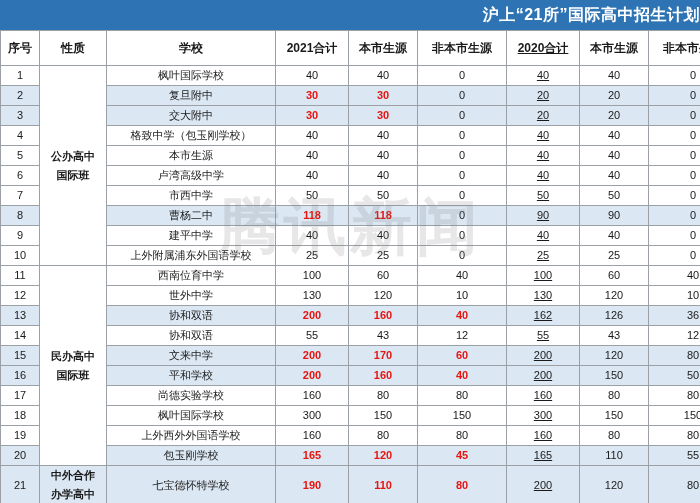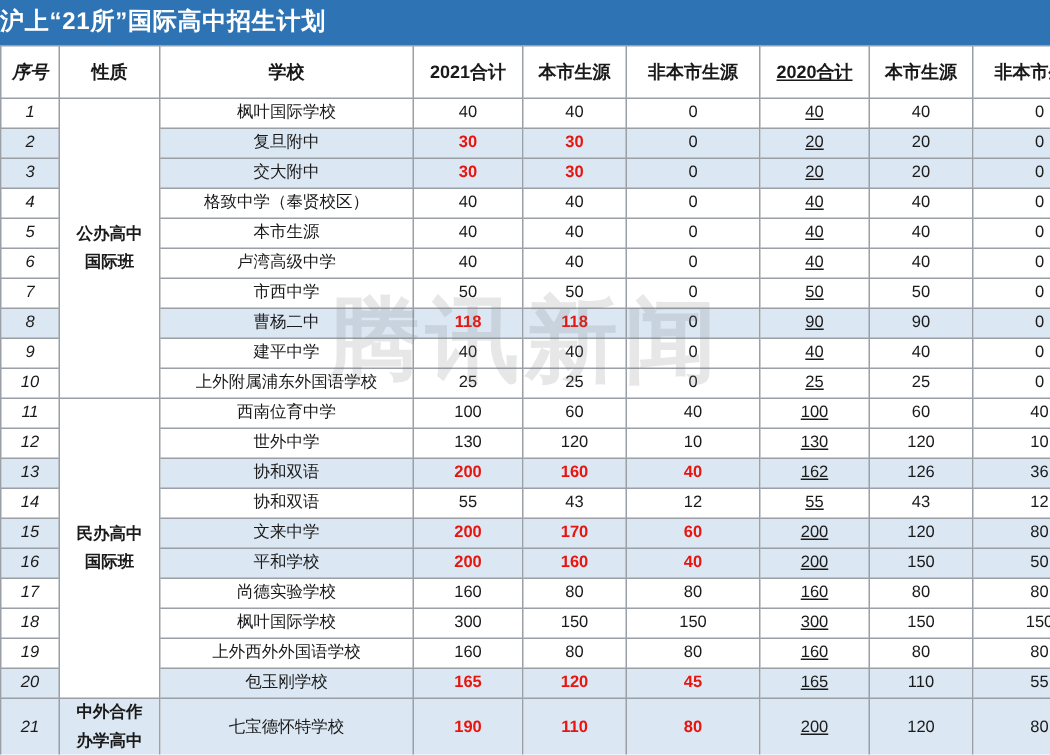--- a/index.html
+++ b/index.html
@@ -18,21 +18,21 @@
     position: relative;
     width: 700px;
     height: 503px;
     box-sizing: border-box;
   }
   .title-bar {
     background: #2e74b5;
     color: #ffffff;
     height: 30px;
     line-height: 30px;
-    text-align: left;
+    text-align: right;
     font-size: 16px;
     font-weight: bold;
     letter-spacing: 0.5px;
   }
   .watermark {
     position: absolute;
     top: 185px;
     left: 50px;
     width: 600px;
     text-align: center;
@@ -81,21 +81,21 @@
     font-weight: bold;
   }
   tr.shaded td {
     background: #dbe7f3;
   }
   .hl {
     color: #e8150f;
     font-weight: bold;
     margin-top: 19px;
   }
-  .col-0 { width: 38px; font-style: italic; }
+  .col-0 { width: 38px; }
   .col-1 { width: 66px; }
   .col-2 { width: 168px; }
   .col-3 { width: 72px; }
   .col-4 { width: 68px; }
   .col-5 { width: 88px; }
   .col-6 { width: 72px; text-decoration: underline; }
   .col-7 { width: 68px; }
   .col-8 { width: 88px; }
 </style>
 </head>
@@ -148,21 +148,21 @@
           <td class="col-2 school">交大附中</td>
           <td class="col-3"><span class="hl">30</span></td>
           <td class="col-4"><span class="hl">30</span></td>
           <td class="col-5">0</td>
           <td class="col-6">20</td>
           <td class="col-7">20</td>
           <td class="col-8">0</td>
         </tr>
         <tr>
           <td class="col-0">4</td>
-          <td class="col-2 school">格致中学（奉贤校区）</td>
+          <td class="col-2 school">格致中学（包玉刚学校）</td>
           <td class="col-3">40</td>
           <td class="col-4">40</td>
           <td class="col-5">0</td>
           <td class="col-6">40</td>
           <td class="col-7">40</td>
           <td class="col-8">0</td>
         </tr>
         <tr>
           <td class="col-0">5</td>
           <td class="col-2 school">本市生源</td>

